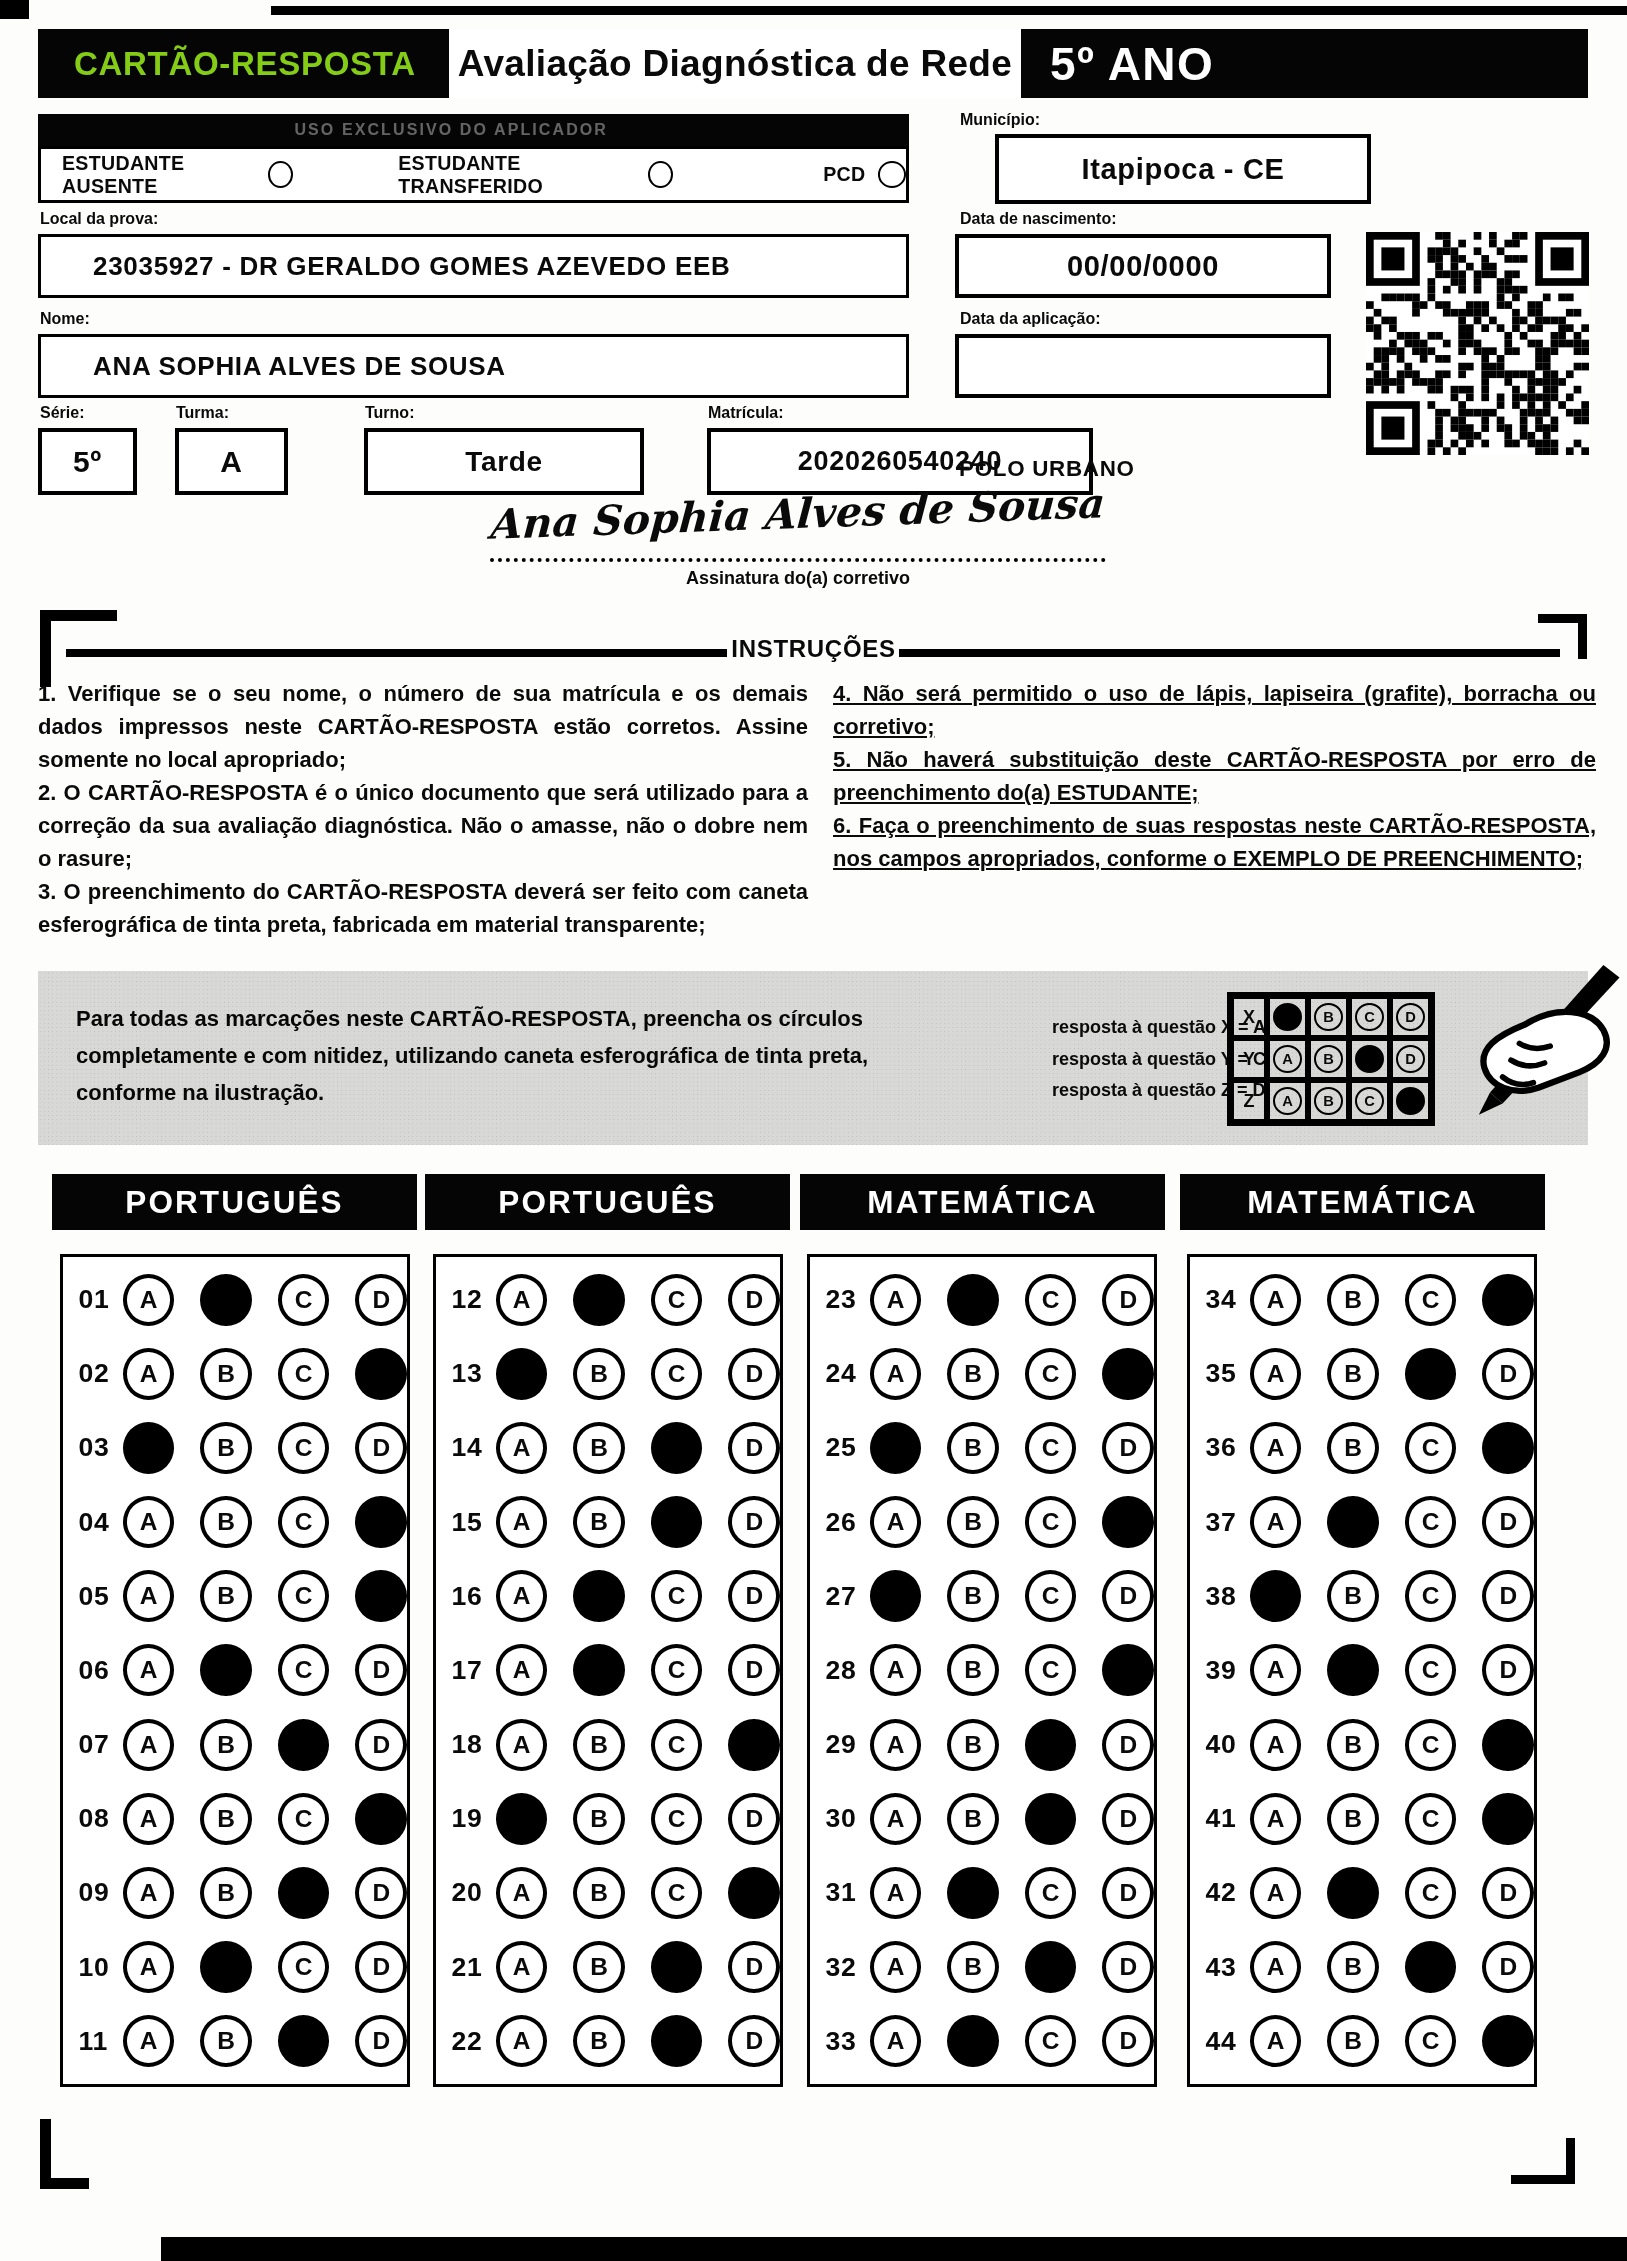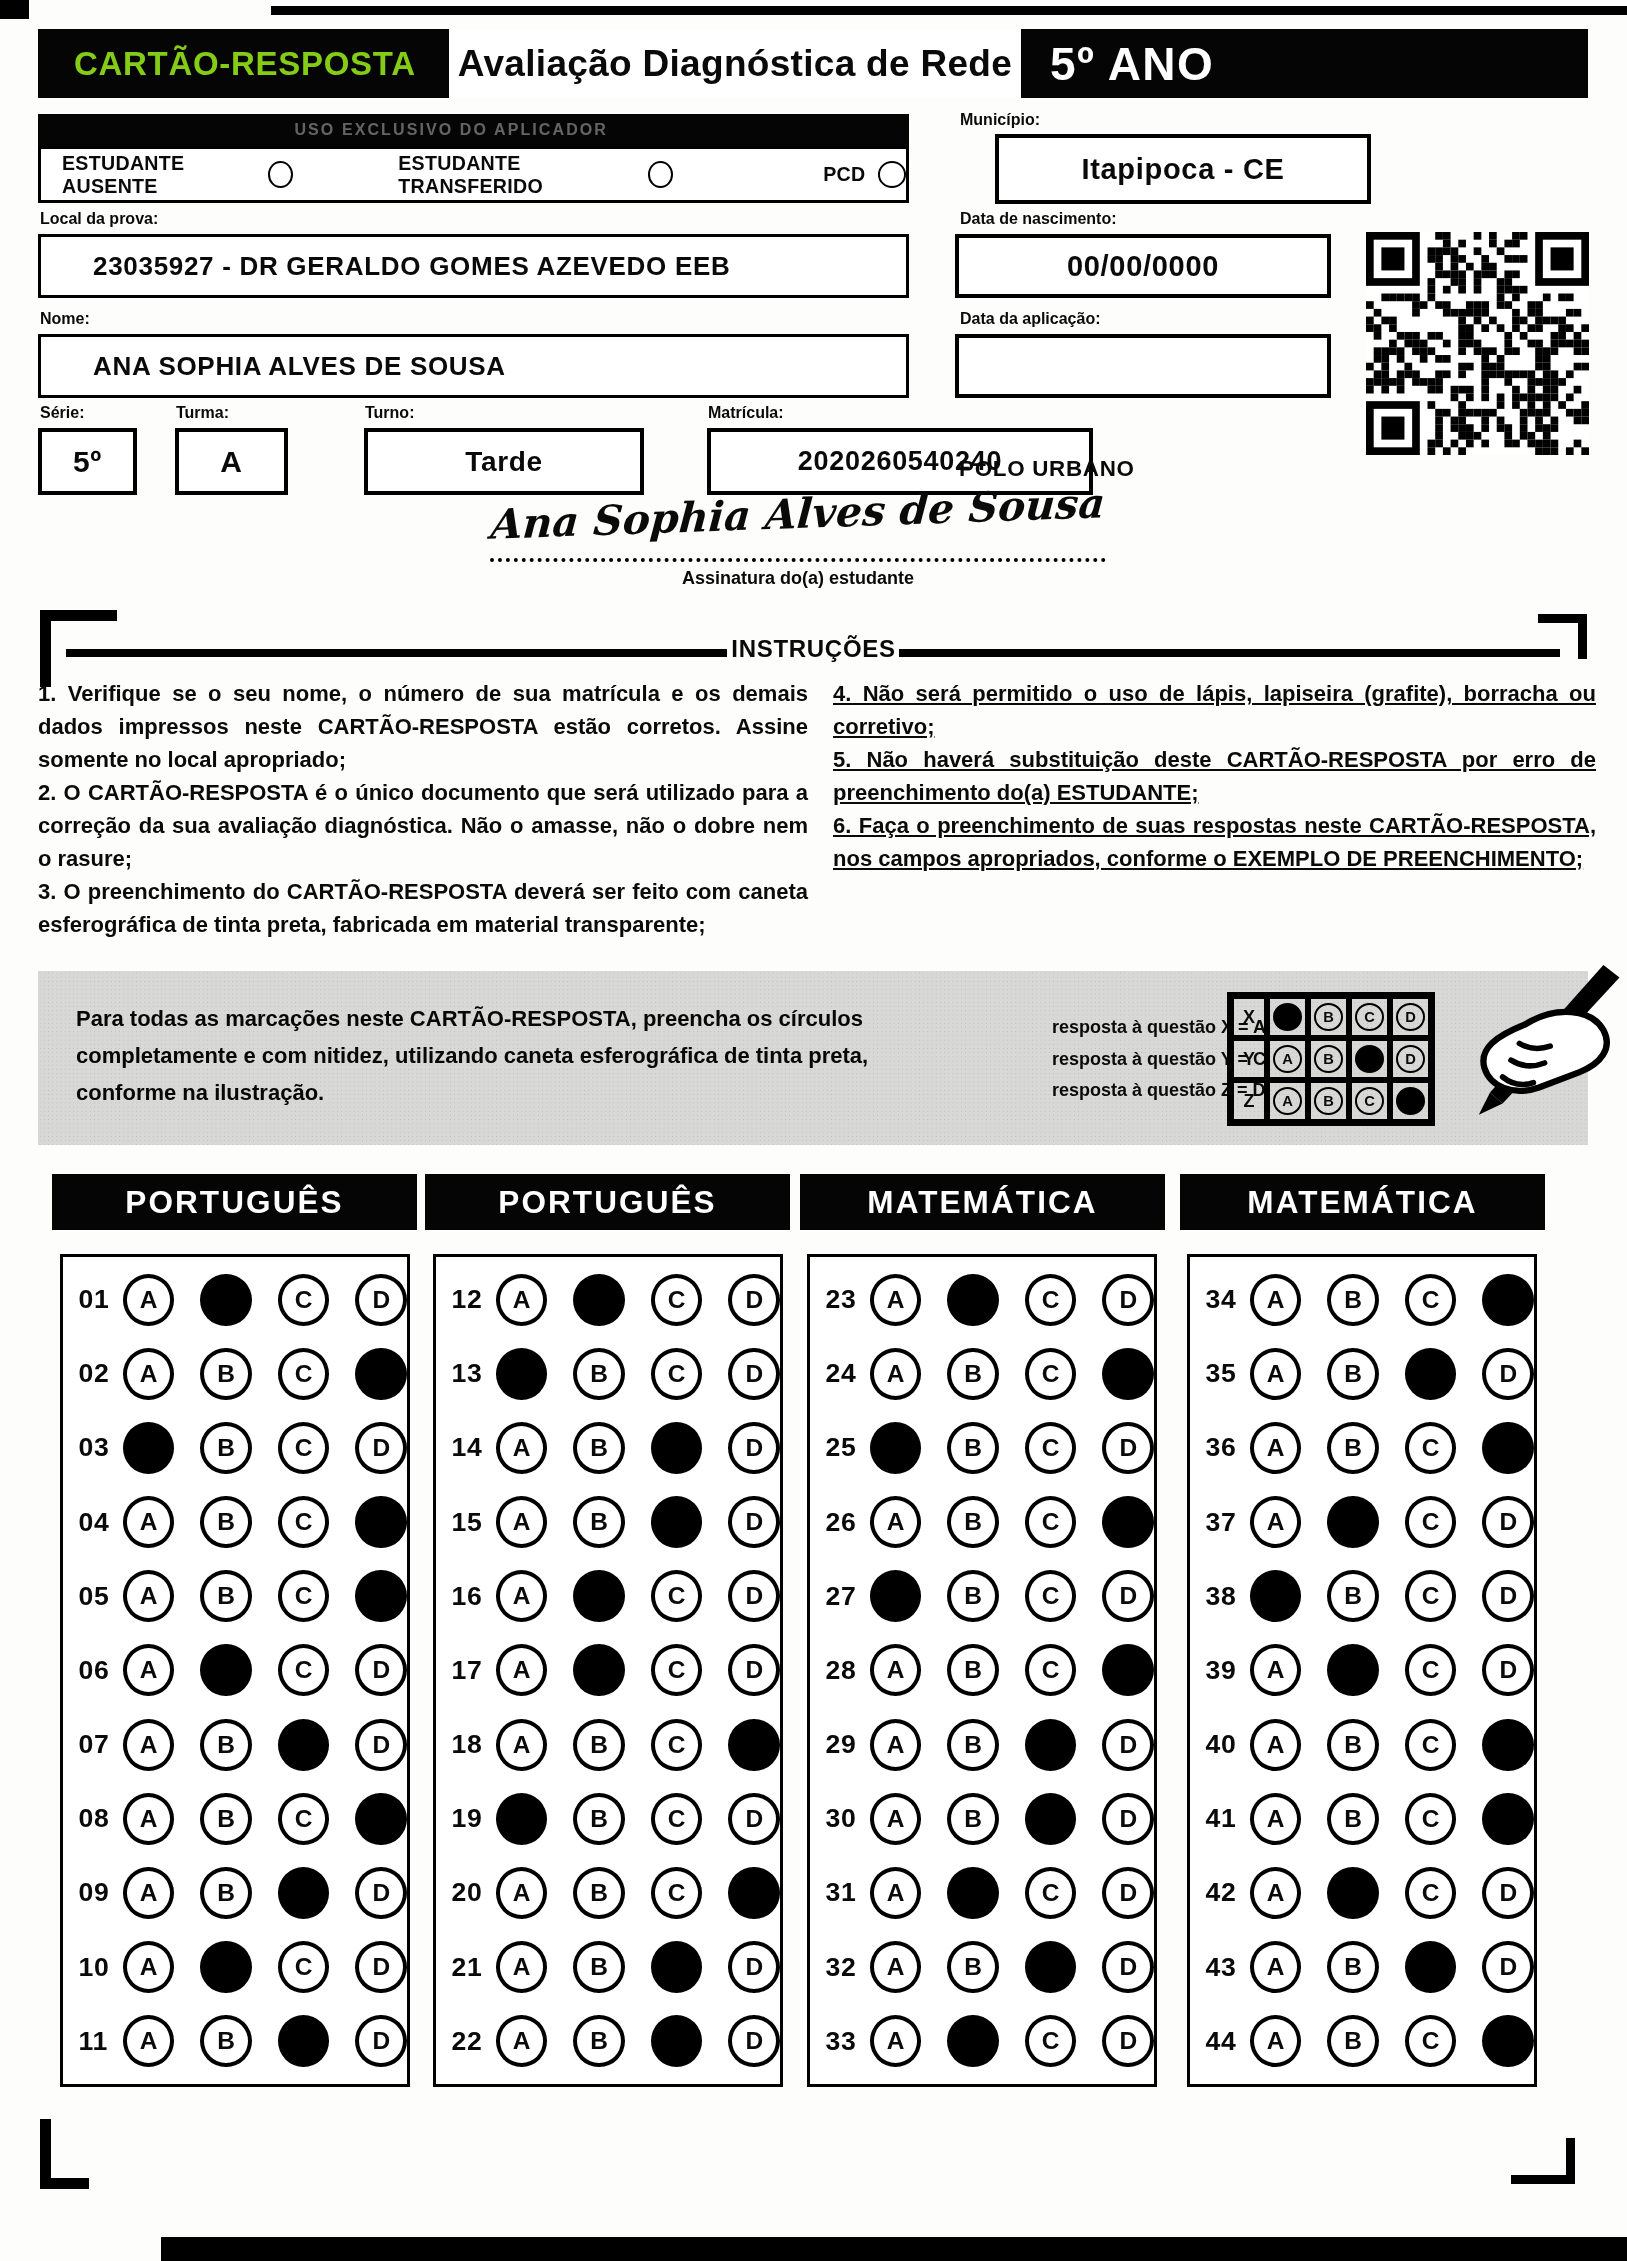--- a/index.html
+++ b/index.html
@@ -485,21 +485,21 @@
   </div>
   <div class="abs flabel" style="left:708px; top:404px;">Matrícula:</div>
   <div class="abs fbox centered" style="left:707px; top:428px; width:386px; height:67px;">
     <span class="val" style="font-size:27px;">2020260540240</span>
   </div>
 
   <div class="abs" id="polo">POLO URBANO</div>
 
   <div class="abs" id="signature-script">Ana Sophia Alves de Sousa</div>
   <div class="abs" id="signature-line"></div>
-  <div class="abs" id="signature-label">Assinatura do(a) estudante</div>
+  <div class="abs" id="signature-label">Assinatura do(a) corretivo</div>
 
   <div class="abs bracket" id="bracket-instr-tl"></div>
   <div class="abs bracket" id="bracket-instr-tr"></div>
   <div class="abs instr-rule" id="instr-rule-left"></div>
   <div class="abs instr-rule" id="instr-rule-right"></div>
   <div class="abs" id="instr-title">INSTRUÇÕES</div>
   <div class="abs instr-col" id="instr-left">
       <p>1. Verifique se o seu nome, o número de sua matrícula e os demais dados impressos neste CARTÃO-RESPOSTA estão corretos. Assine somente no local apropriado;</p>
       <p>2. O CARTÃO-RESPOSTA é o único documento que será utilizado para a correção da sua avaliação diagnóstica. Não o amasse, não o dobre nem o rasure;</p>
       <p>3. O preenchimento do CARTÃO-RESPOSTA deverá ser feito com caneta esferográfica de tinta preta, fabricada em material transparente;</p>

